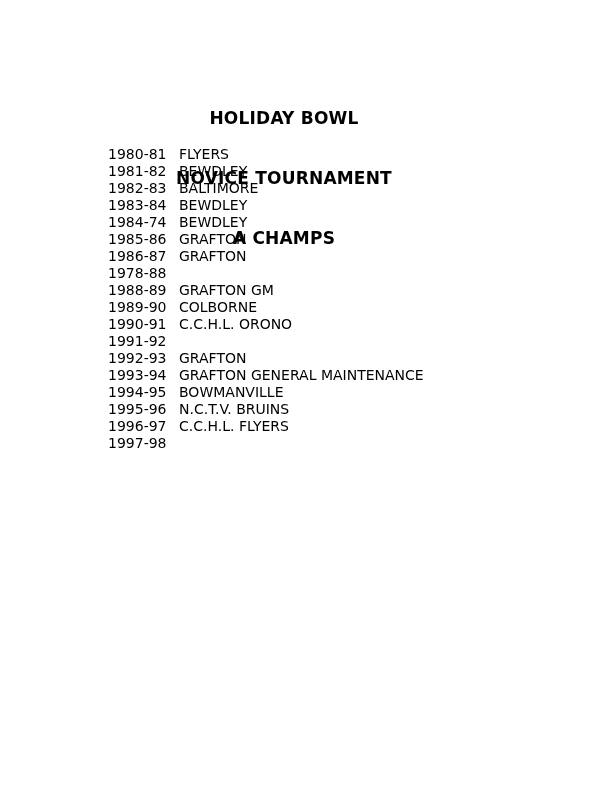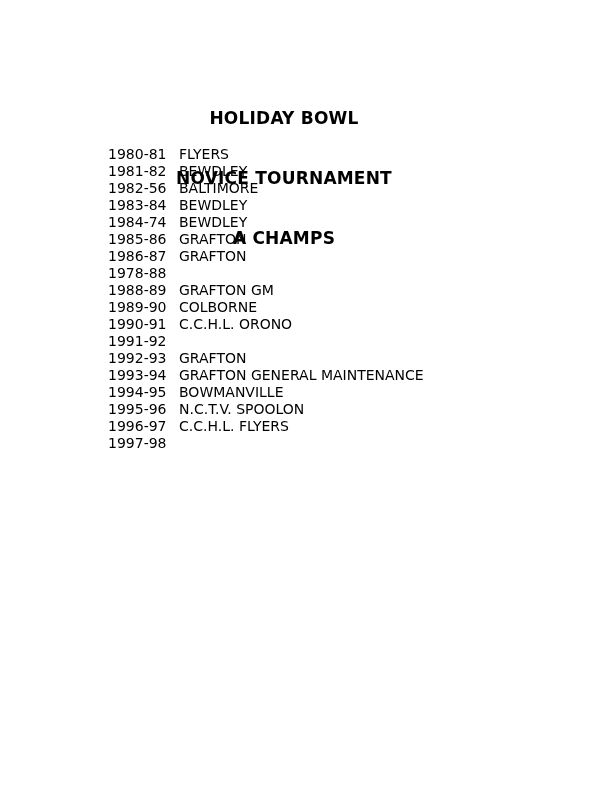--- a/index.html
+++ b/index.html
@@ -53,30 +53,30 @@
 
 <div class="page">
   <div class="title-block">
     <div>HOLIDAY BOWL</div>
     <div>NOVICE TOURNAMENT</div>
     <div>A CHAMPS</div>
   </div>
   <div class="champions-list">
       <div class="row"><span class="season">1980-81</span><span class="team">FLYERS</span></div>
       <div class="row"><span class="season">1981-82</span><span class="team">BEWDLEY</span></div>
-      <div class="row"><span class="season">1982-56</span><span class="team">BALTIMORE</span></div>
+      <div class="row"><span class="season">1982-83</span><span class="team">BALTIMORE</span></div>
       <div class="row"><span class="season">1983-84</span><span class="team">BEWDLEY</span></div>
       <div class="row"><span class="season">1984-74</span><span class="team">BEWDLEY</span></div>
       <div class="row"><span class="season">1985-86</span><span class="team">GRAFTON</span></div>
       <div class="row"><span class="season">1986-87</span><span class="team">GRAFTON</span></div>
       <div class="row"><span class="season">1978-88</span><span class="team"></span></div>
       <div class="row"><span class="season">1988-89</span><span class="team">GRAFTON GM</span></div>
       <div class="row"><span class="season">1989-90</span><span class="team">COLBORNE</span></div>
       <div class="row"><span class="season">1990-91</span><span class="team">C.C.H.L. ORONO</span></div>
       <div class="row"><span class="season">1991-92</span><span class="team"></span></div>
       <div class="row"><span class="season">1992-93</span><span class="team">GRAFTON</span></div>
       <div class="row"><span class="season">1993-94</span><span class="team">GRAFTON GENERAL MAINTENANCE</span></div>
       <div class="row"><span class="season">1994-95</span><span class="team">BOWMANVILLE</span></div>
-      <div class="row"><span class="season">1995-96</span><span class="team">N.C.T.V. SPOOLON</span></div>
+      <div class="row"><span class="season">1995-96</span><span class="team">N.C.T.V. BRUINS</span></div>
       <div class="row"><span class="season">1996-97</span><span class="team">C.C.H.L. FLYERS</span></div>
       <div class="row"><span class="season">1997-98</span></div>
     </div>
 </div>
 
 </body></html>

